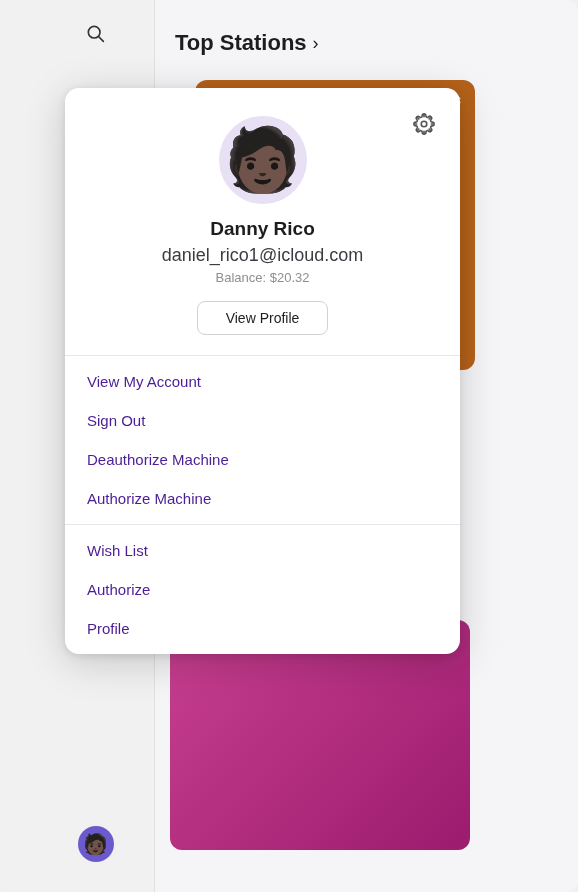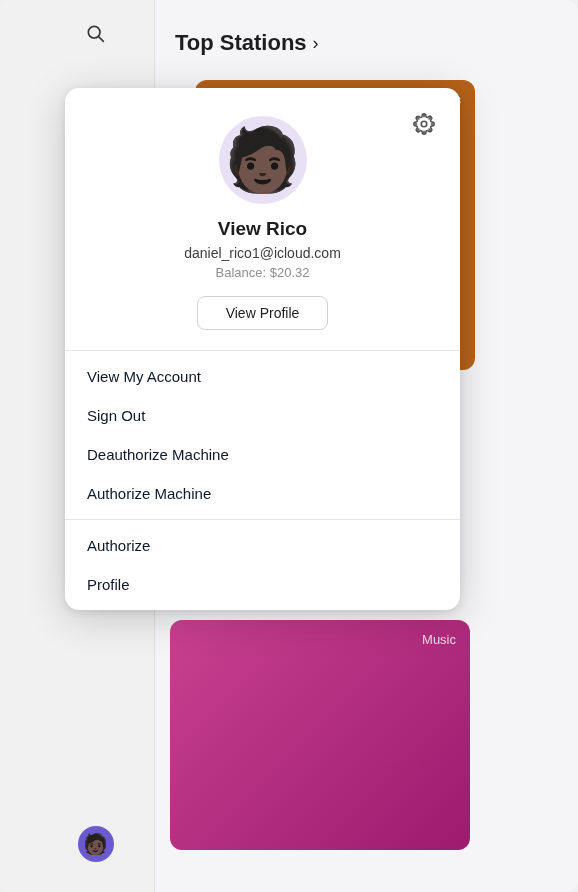--- a/index.html
+++ b/index.html
@@ -189,21 +189,21 @@
     }
 
     .user-name {
       font-size: 19px;
       font-weight: 700;
       color: #1d1d1f;
       margin-bottom: 5px;
     }
 
     .user-email {
-      font-size: 14px;
+      font-size: 18px;
       color: #3c3c43;
       margin-bottom: 4px;
     }
 
     .user-balance {
       font-size: 13px;
       color: #8e8e93;
       margin-bottom: 16px;
     }
 
@@ -228,21 +228,21 @@
     }
 
     
     .menu-section {
       padding: 6px 0;
     }
 
     .menu-item {
       padding: 11px 22px;
       font-size: 15px;
-      color: #0f172a;
+      color: #4c1d95;
       cursor: pointer;
       display: flex;
       align-items: center;
     }
   </style>
 </head>
 <body>
 
 <div class="app-container">
 
@@ -285,21 +285,21 @@
           <path d="M12 2v2M12 20v2M4.93 4.93l1.41 1.41M17.66 17.66l1.41 1.41M2 12h2M20 12h2M4.93 19.07l1.41-1.41M17.66 6.34l1.41-1.41"></path>
           <path d="M19.4 15a1.65 1.65 0 0 0 .33 1.82l.06.06a2 2 0 0 1-2.83 2.83l-.06-.06a1.65 1.65 0 0 0-1.82-.33 1.65 1.65 0 0 0-1 1.51V21a2 2 0 0 1-4 0v-.09A1.65 1.65 0 0 0 9 19.4a1.65 1.65 0 0 0-1.82.33l-.06.06a2 2 0 0 1-2.83-2.83l.06-.06A1.65 1.65 0 0 0 4.68 15a1.65 1.65 0 0 0-1.51-1H3a2 2 0 0 1 0-4h.09A1.65 1.65 0 0 0 4.6 9a1.65 1.65 0 0 0-.33-1.82l-.06-.06a2 2 0 0 1 2.83-2.83l.06.06A1.65 1.65 0 0 0 9 4.68a1.65 1.65 0 0 0 1-1.51V3a2 2 0 0 1 4 0v.09a1.65 1.65 0 0 0 1 1.51 1.65 1.65 0 0 0 1.82-.33l.06-.06a2 2 0 0 1 2.83 2.83l-.06.06A1.65 1.65 0 0 0 19.4 9a1.65 1.65 0 0 0 1.51 1H21a2 2 0 0 1 0 4h-.09a1.65 1.65 0 0 0-1.51 1z"></path>
         </svg>
       </div>
 
       <div class="avatar-container">
 
         <span style="font-size:62px; line-height:1; display:block; text-align:center;">🧑🏿</span>
       </div>
 
-      <div class="user-name">View Rico</div>
+      <div class="user-name">Danny Rico</div>
 
       <div class="user-email">daniel_rico1@icloud.com</div>
 
       <div class="user-balance">Balance: $20.32</div>
 
       <button class="view-profile-btn">View Profile</button>
     </div>
 
     <div class="divider"></div>
 
@@ -315,20 +315,23 @@
       </div>
       <div class="menu-item">
         <span>Authorize Machine</span>
       </div>
     </div>
 
     <div class="divider"></div>
 
     <div class="menu-section">
       <div class="menu-item">
+        <span>Wish List</span>
+      </div>
+      <div class="menu-item">
         <span>Authorize</span>
       </div>
       <div class="menu-item">
         <span>Profile</span>
       </div>
     </div>
 
   </div>
 
 </div>

